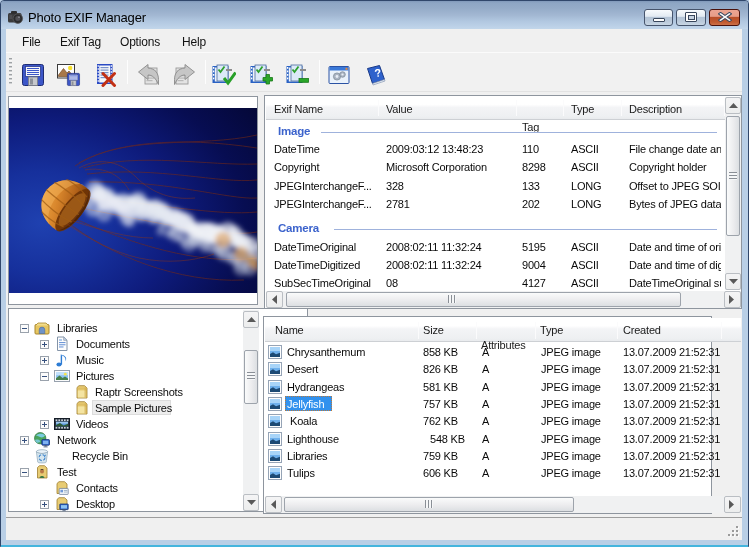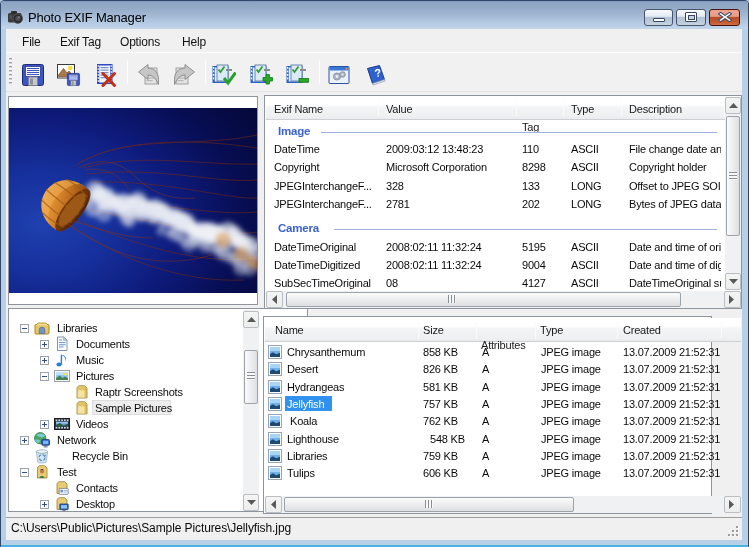--- a/index.html
+++ b/index.html
@@ -721,21 +721,20 @@
         <path d="M0 4.5 L5 0 L5 9 Z" fill="#595959"></path>
       </svg>
   <div class="sbbtn" style="left:460px;top:179px;width:17px;height:17px"></div>
   <svg class="abs" style="left:465px;top:183px" width="5" height="9" viewBox="0 0 5 9">
         <path d="M5 4.5 L0 0 L0 9 Z" fill="#595959"></path>
       </svg>
   <div class="thh" style="left:20px;top:180px;width:290px;height:15px"></div>
   <div class="abs" style="left:161px;top:183px;width:8px;height:8px;background:repeating-linear-gradient(90deg,#8a8f96 0,#8a8f96 1px,#f6f7f8 1px,#f6f7f8 3px)"></div>
  </div>
  <div id="statusbar"></div>
- <div id="statustext">C:\Users\Public\Pictures\Sample Pictures\Jellyfish.jpg</div>
  <svg class="abs" style="left:720px;top:497px" width="14" height="11" viewBox="0 0 14 11">
   <g fill="#9b9b9b">
         <rect x="10" y="0" width="2" height="2"></rect>
         <rect x="10" y="4" width="2" height="2"></rect>
         <rect x="10" y="8" width="2" height="2"></rect>
         <rect x="6" y="4" width="2" height="2"></rect>
         <rect x="6" y="8" width="2" height="2"></rect>
         <rect x="2" y="8" width="2" height="2"></rect>
       </g>
   <g fill="#fdfdfd">

